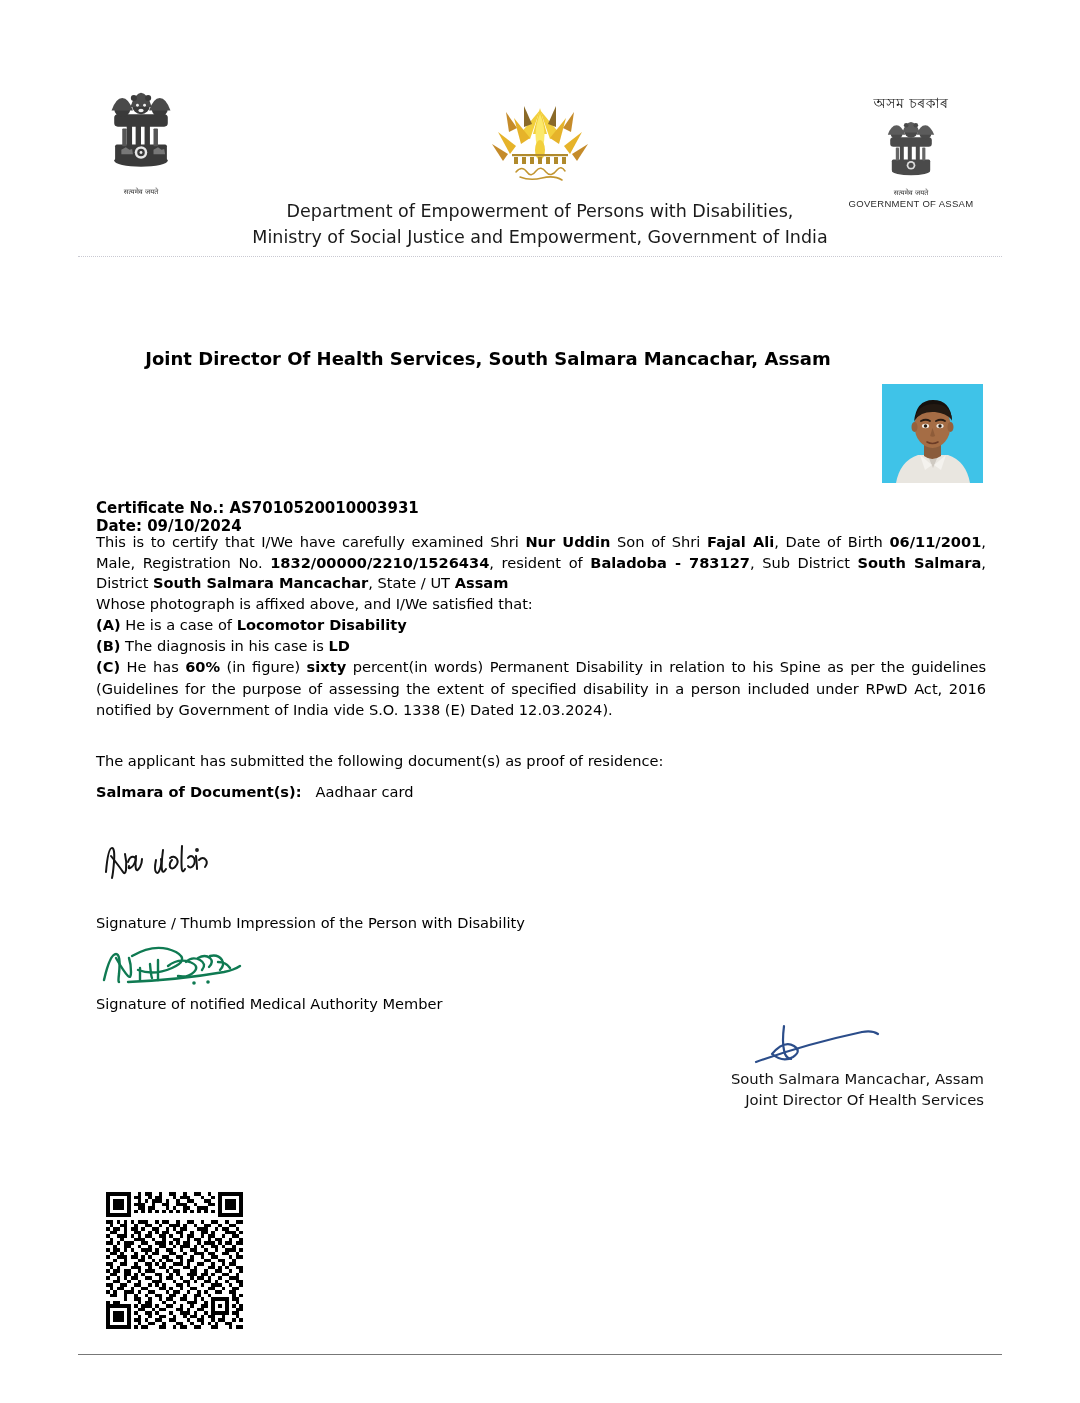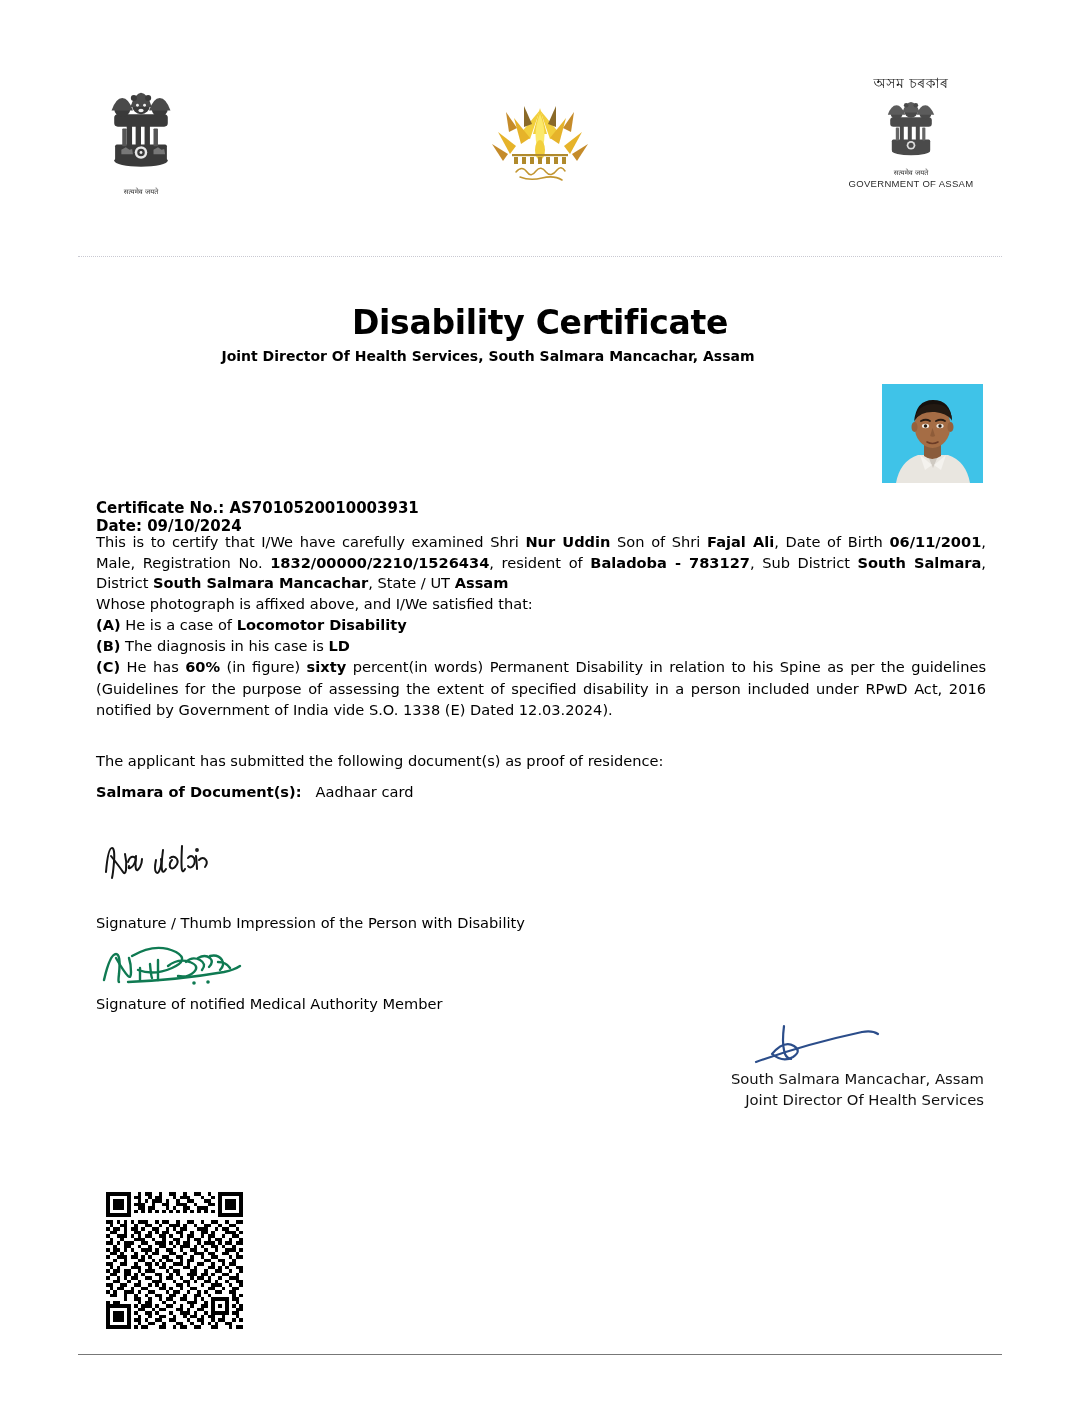--- a/index.html
+++ b/index.html
@@ -24,21 +24,21 @@
   }
   .logo-left {
     position: absolute; left: 95px; top: 82px;
     width: 92px; height: 112px;
   }
   .logo-center {
     position: absolute; left: 478px; top: 88px;
     width: 124px; height: 104px;
   }
   .logo-right {
-    position: absolute; left: 845px; top: 76px;
+    position: absolute; left: 845px; top: 96px;
     width: 132px; height: 122px;
     text-align: center;
   }
   .assam-script {
     font-family: "DejaVu Sans", sans-serif;
     font-size: 14px;
     color: #1a1a1a;
     line-height: 1.1;
     letter-spacing: 0.5px;
   }
@@ -84,21 +84,21 @@
     font-size: 33px;
     font-weight: bold;
     letter-spacing: -0.3px;
     color: #000;
   }
   .cert-subtitle {
     position: absolute;
     left: 0; top: 348px;
     width: 976px;
     text-align: center;
-    font-size: 14px;
+    font-size: 18px;
     font-weight: bold;
     color: #000;
   }
 
   
   .photo-box {
     position: absolute;
     left: 882px; top: 384px;
     width: 101px; height: 99px;
     overflow: hidden;
@@ -339,24 +339,27 @@
           <path d="M47 25 q4 -12 11 -12 q6 0 11 12 z" fill="#5c5c5c"></path>
           <circle cx="34" cy="13" r="2.9"></circle>
           <circle cx="46" cy="13" r="2.9"></circle>
         </g>
       </svg>
       <div class="emblem-caption">सत्यमेव जयते</div>
       <div class="assam-caption">GOVERNMENT OF ASSAM</div>
     </div>
   </div>
 
+  <div class="ministry-lines">
+    <div>Department of Empowerment of Persons with Disabilities,</div>
+    <div>Ministry of Social Justice and Empowerment, Government of India</div>
+  </div>
 
   <div class="dotted-rule"></div>
 
-  <div class="cert-title">Disability Certificate</div>
   <div class="cert-subtitle">Joint Director Of Health Services, South Salmara Mancachar, Assam</div>
 
   <div class="photo-box">
     <svg class="photo-svg" viewBox="0 0 101 99" aria-hidden="true">
       <rect x="0" y="0" width="101" height="99" fill="#3fc3e8"></rect>
 
       <path d="M14 99 q4 -22 22 -28 l30 0 q18 6 22 28 z" fill="#e9e6e0"></path>
       <path d="M46 72 l5 12 l5 -12 l-4 -3 l-2 0 z" fill="#cfcac2"></path>
 
       <path d="M38 71 l12 10 l-7 5 z" fill="#f4f2ee"></path>

